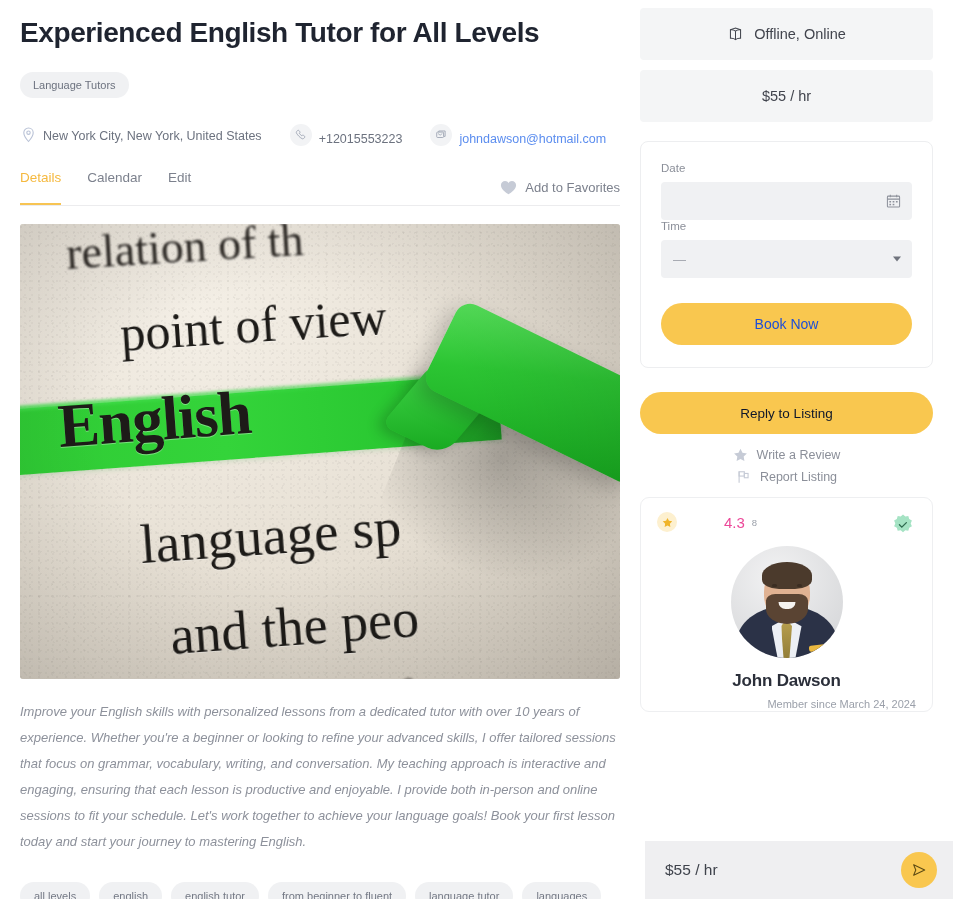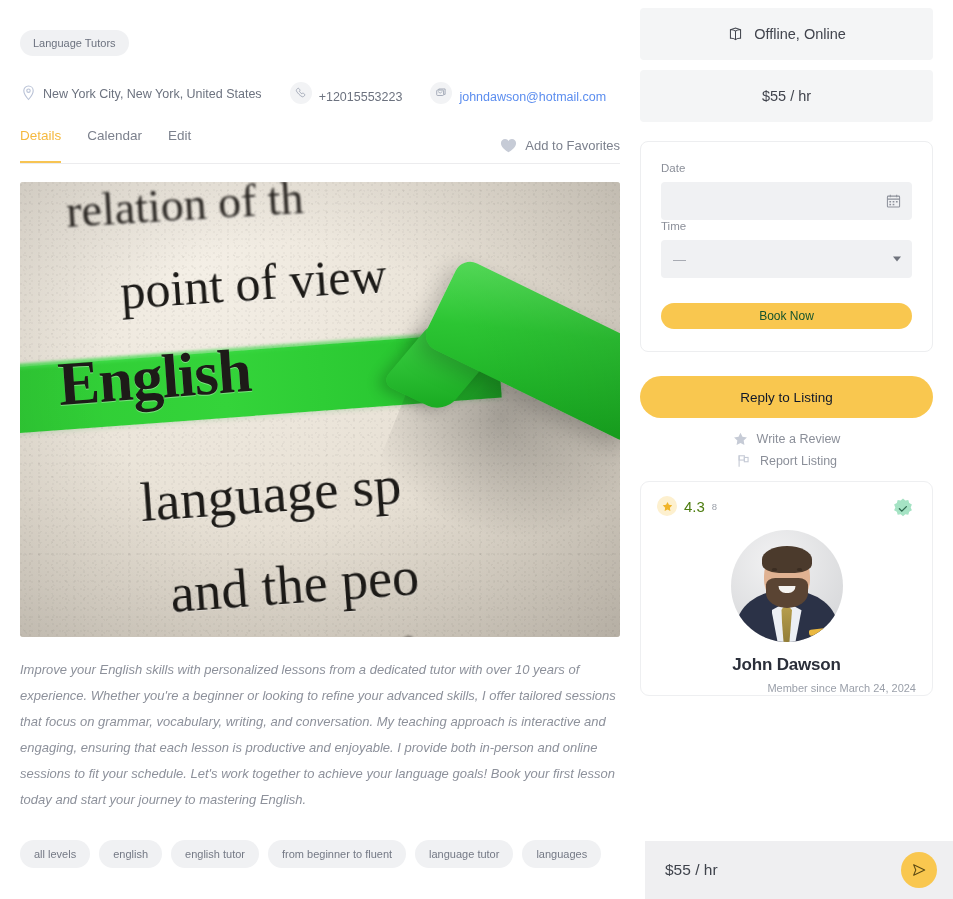--- a/index.html
+++ b/index.html
@@ -206,24 +206,24 @@
     position: relative;
     cursor: pointer;
   }
   .fld .val { font-size: 13px; color: #9ea2ab; }
   .fld .right-ico { position: absolute; right: 11px; top: 50%; transform: translateY(-50%); display:flex; }
   .fld + .fld-label { }
   .caret { width:0;height:0;border-left:4px solid transparent;border-right:4px solid transparent;border-top:5px solid #70747d; }
 
   .btn-primary {
     margin-top: 25px;
-    width: 100%; height: 26px;
+    width: 100%; height: 42px;
     background: #f9c74f;
     border: none; border-radius: 21px;
-    font-size: 12px; color: #14532d;
+    font-size: 14px; color: #1d4ed8;
     font-family: "Liberation Sans", sans-serif;
     cursor: pointer;
   }
   .reply-btn {
     margin-top: 24px;
     width: 100%; height: 42px;
     background: #f9c74f;
     border: none; border-radius: 21px;
     font-size: 13.5px; color: #0f172a;
     font-family: "Liberation Sans", sans-serif;
@@ -239,21 +239,21 @@
     border: 1px solid #eeeff1;
     border-radius: 9px;
     background: #fff;
     padding: 14px 16px 18px 16px;
     position: relative;
     height: 215px;
     overflow: hidden;
   }
   .pc-top { display: flex; align-items: flex-start; justify-content: space-between; }
   .rating { display: flex; align-items: center; gap: 7px; }
-  .rating .num { font-size: 15px; color: #4d7c0f; }
+  .rating .num { font-size: 15px; color: #ec4899; margin-left: 40px; }
   .rating .sup { font-size: 9.5px; color: #9ba0aa; vertical-align: super; }
   .star-badge {
     width: 20px; height: 20px; border-radius: 50%;
     background: #fdf0cf;
     display: flex; align-items: center; justify-content: center;
   }
   .verified {
     width: 26px; height: 26px;
     display: flex; align-items: center; justify-content: center;
   }
@@ -329,20 +329,21 @@
   }
   svg { display: block; }
 </style>
 </head>
 <body>
 
 <div class="page">
 
   <div class="left">
 
+    <h1 class="listing-title">Experienced English Tutor for All Levels</h1>
 
     <div class="cat-badge">Language Tutors</div>
 
     <div class="meta-row">
       <div class="meta-item">
         <span class="pin-ico">
           <svg width="13" height="16" viewBox="0 0 13 16">
             <path d="M6.5 1C3.9 1 1.8 3.1 1.8 5.7c0 3.5 4.7 8.8 4.7 8.8s4.7-5.3 4.7-8.8C11.2 3.1 9.1 1 6.5 1z" fill="none" stroke="#b9c2d6" stroke-width="1.1"></path>
             <circle cx="6.5" cy="5.7" r="1.7" fill="none" stroke="#b9c2d6" stroke-width="1.1"></circle>
           </svg>

